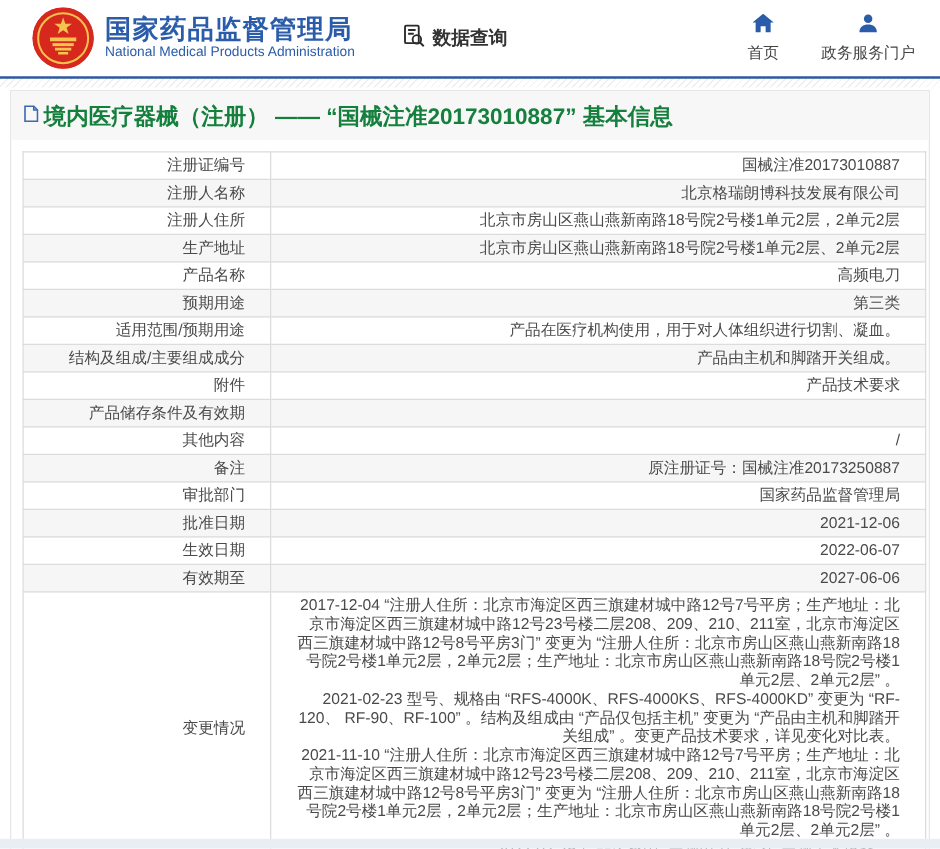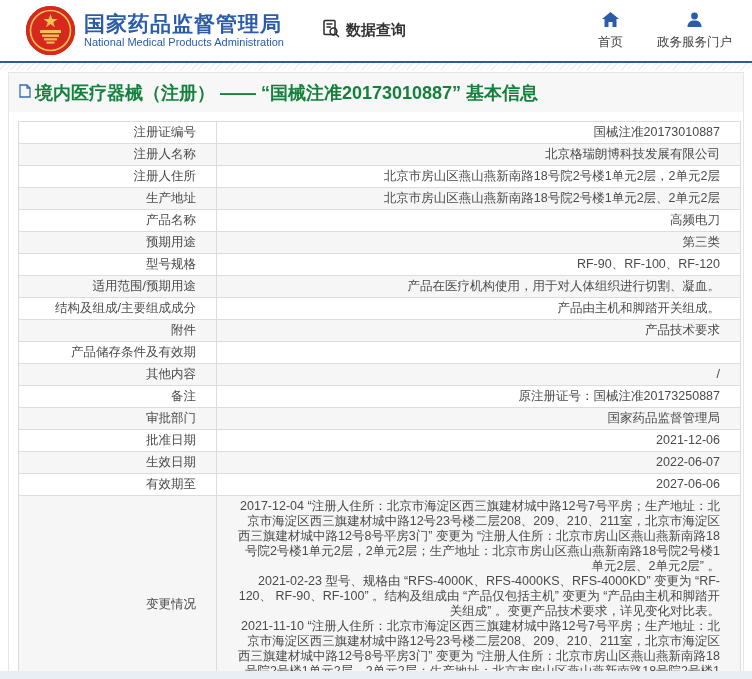--- a/index.html
+++ b/index.html
@@ -141,24 +141,20 @@
     </tr>
     <tr>
       <td class="lbl">产品名称</td>
       <td class="val">高频电刀</td>
     </tr>
     <tr>
       <td class="lbl">预期用途</td>
       <td class="val">第三类</td>
     </tr>
     <tr>
-      <td class="lbl">型号规格</td>
-      <td class="val">RF-90、RF-100、RF-120</td>
-    </tr>
-    <tr>
       <td class="lbl">适用范围/预期用途</td>
       <td class="val">产品在医疗机构使用，用于对人体组织进行切割、凝血。</td>
     </tr>
     <tr>
       <td class="lbl">结构及组成/主要组成成分</td>
       <td class="val">产品由主机和脚踏开关组成。</td>
     </tr>
     <tr>
       <td class="lbl">附件</td>
       <td class="val">产品技术要求</td>

